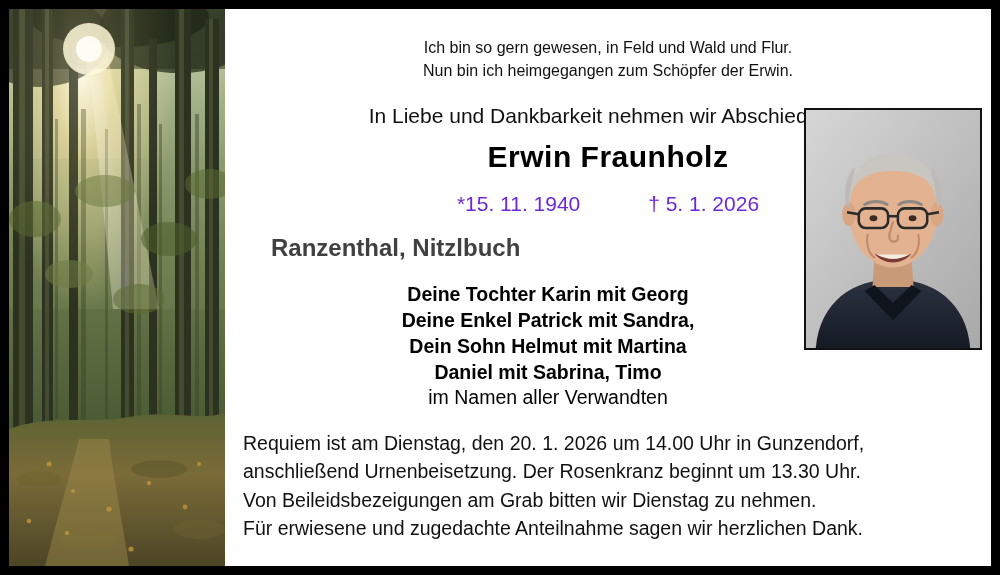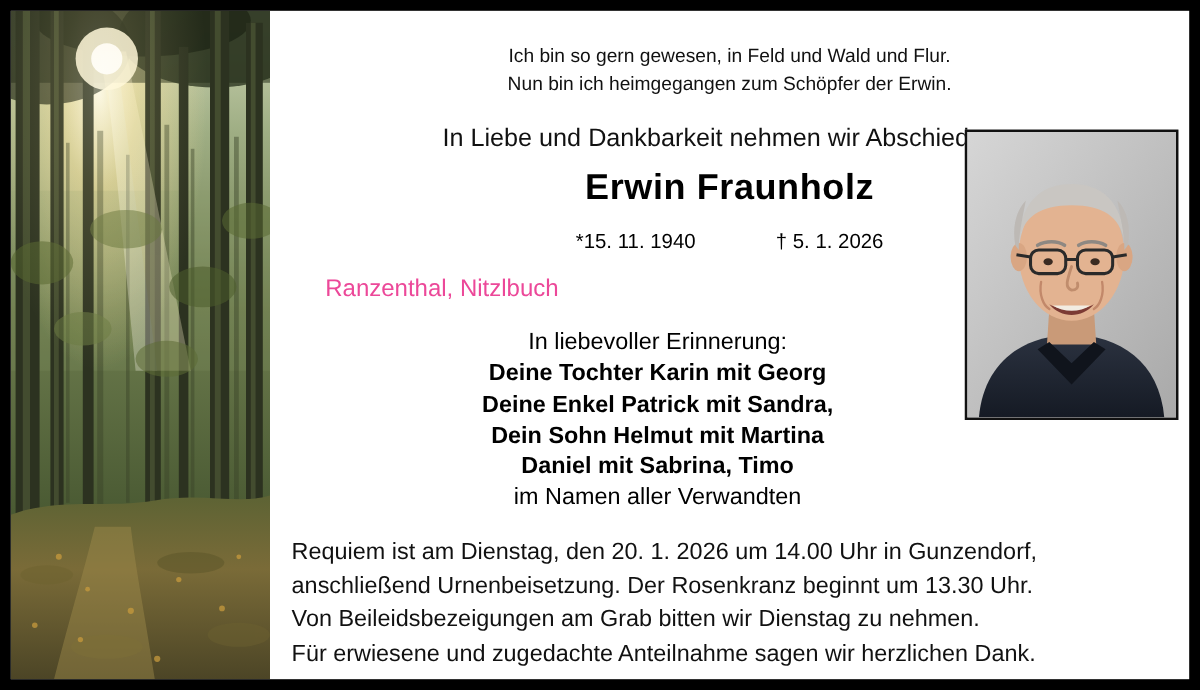--- a/index.html
+++ b/index.html
@@ -71,32 +71,32 @@
   .name {
     text-align: center;
     font-size: 30px;
     font-weight: bold;
     letter-spacing: 0.5px;
     margin-top: 12px;
     color: #000;
   }
   .dates {
     text-align: center;
-    font-size: 17px;
+    font-size: 21px;
     margin-top: 18px;
-    color: #000000;
+    color: #6d28d9;
   }
   .dates .birth { display: inline-block; }
   .dates .death { display: inline-block; margin-left: 62px; }
   .place {
-    font-size: 20px;
-    font-weight: normal;
+    font-size: 24px;
+    font-weight: bold;
     margin-top: 18px;
     margin-left: 28px;
-    color: #ec4899;
+    color: #404040;
   }
   .memory {
     margin-top: 20px;
     text-align: center;
     font-size: 19.5px;
     line-height: 1.32;
     padding-right: 120px;
   }
   .memory .plain { font-weight: normal; }
   .memory .bold { font-weight: bold; }
@@ -241,21 +241,20 @@
     <div class="name">Erwin Fraunholz</div>
 
     <div class="dates">
       <span class="birth">*15. 11. 1940</span>
       <span class="death">† 5. 1. 2026</span>
     </div>
 
     <div class="place">Ranzenthal, Nitzlbuch</div>
 
     <div class="memory">
-      <div class="plain">In liebevoller Erinnerung:</div>
       <div class="bold">Deine Tochter Karin mit Georg</div>
       <div class="bold">Deine Enkel Patrick mit Sandra,</div>
       <div class="bold">Dein Sohn Helmut mit Martina</div>
       <div class="bold">Daniel mit Sabrina, Timo</div>
       <div class="plain">im Namen aller Verwandten</div>
     </div>
 
     <div class="footer">
       <div>Requiem ist am Dienstag, den 20. 1. 2026 um 14.00 Uhr in Gunzendorf,</div>
       <div>anschließend Urnenbeisetzung. Der Rosenkranz beginnt um 13.30 Uhr.</div>

